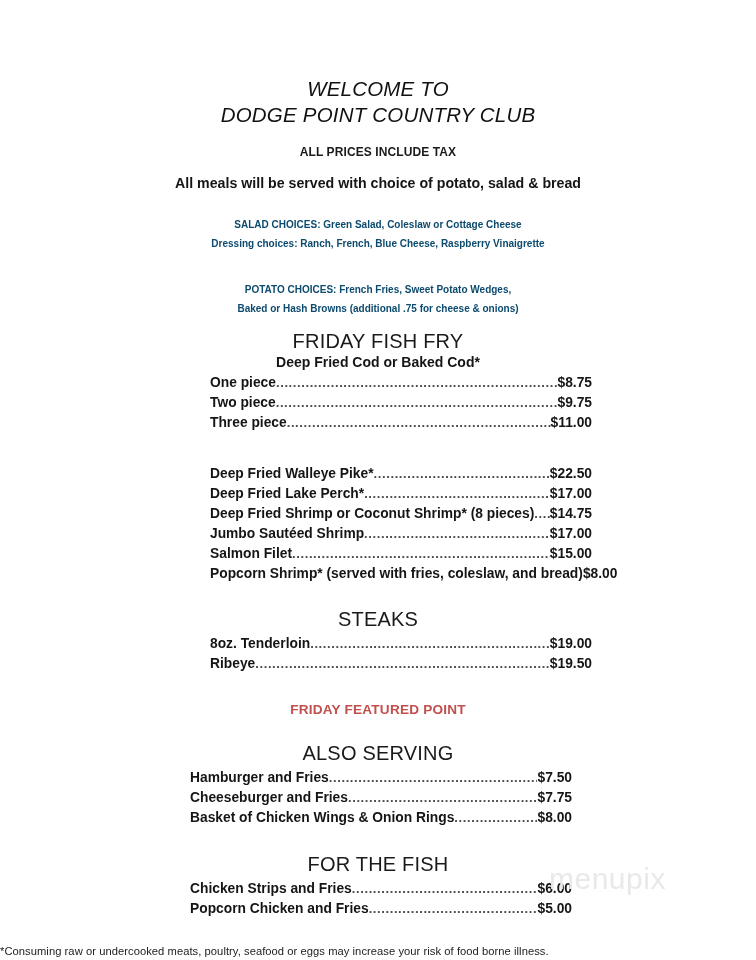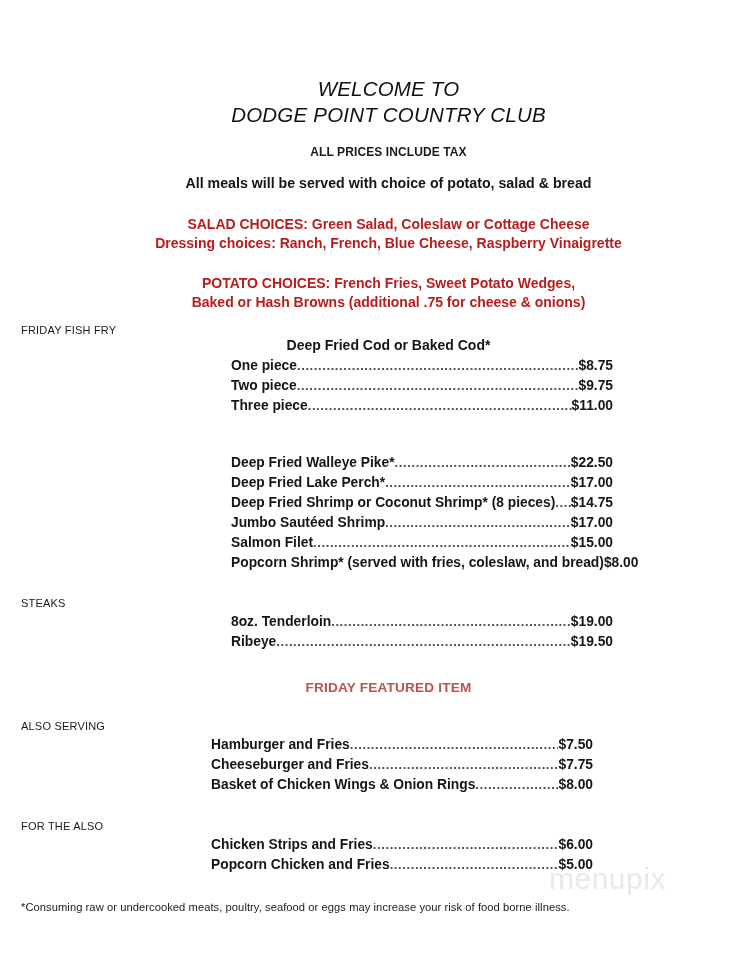--- a/index.html
+++ b/index.html
@@ -12,21 +12,20 @@
     font-family: "Liberation Sans", sans-serif;
     color: #1a1a1a;
   }
   .page {
     position: relative;
     width: 756px;
     height: 960px;
     background: #ffffff;
     overflow: hidden;
     box-sizing: border-box;
-    padding-left: 21px;
   }
 
   
   .welcome-block {
     text-align: center;
     padding-top: 76px;
   }
   .welcome-line {
     font-style: italic;
     font-size: 20.5px;
@@ -46,46 +45,46 @@
     text-align: center;
     margin-top: 16px;
     font-size: 14.2px;
     font-weight: bold;
     color: #151515;
   }
 
   
   .choice-block {
     text-align: center;
-    font-size: 14px;
-    font-weight: bold;
-    color: #b91c1c;
+    font-size: 10px;
+    font-weight: bold;
+    color: #0c4a6e;
     line-height: 19px;
   }
   .choice-block.salad { margin-top: 24px; }
-  .choice-block.potato { margin-top: 21px; }
+  .choice-block.potato { margin-top: 27px; }
 
   
   .section { margin-top: 0; }
   .section-title {
-    text-align: left;
-    font-size: 11px;
+    text-align: center;
+    font-size: 20px;
     letter-spacing: 0.2px;
     color: #1a1a1a;
   }
   .section-subtitle {
     text-align: center;
     font-size: 14px;
     font-weight: bold;
     color: #151515;
     margin-top: 1px;
   }
 
   .items {
-    margin: 14px auto;
+    margin: 8px auto;
     padding: 0;
     list-style: none;
   }
   .items.fish   { width: 382px; margin-left: 210px; margin-top: 3px; }
   .items.steaks { width: 382px; margin-left: 210px; margin-top: 3px; }
   .items.also   { width: 382px; margin-left: 190px; margin-top: 3px; }
   .items.kids   { width: 382px; margin-left: 190px; margin-top: 3px; }
 
   .item {
     display: flex;
@@ -241,21 +240,21 @@
         </li>
         <li class="item">
           <span class="item-name">Ribeye</span>
           <span class="item-dots">............................................................................................................................</span>
           <span class="item-price">$19.50</span>
         </li>
       </ul>
   </div>
 
   <div class="featured">
-    <div class="featured-title">FRIDAY FEATURED ITEM</div>
+    <div class="featured-title">FRIDAY FEATURED POINT</div>
   </div>
 
   <div class="section section-gap-also">
     <div class="section-title">ALSO SERVING</div>
     <ul class="items also" id="also-list">
         <li class="item">
           <span class="item-name">Hamburger and Fries</span>
           <span class="item-dots">............................................................................................................................</span>
           <span class="item-price">$7.50</span>
         </li>
@@ -266,21 +265,21 @@
         </li>
         <li class="item">
           <span class="item-name">Basket of Chicken Wings &amp; Onion Rings</span>
           <span class="item-dots">............................................................................................................................</span>
           <span class="item-price">$8.00</span>
         </li>
       </ul>
   </div>
 
   <div class="section section-gap-kids">
-    <div class="section-title">FOR THE ALSO</div>
+    <div class="section-title">FOR THE FISH</div>
     <ul class="items kids" id="kids-list">
         <li class="item">
           <span class="item-name">Chicken Strips and Fries</span>
           <span class="item-dots">............................................................................................................................</span>
           <span class="item-price">$6.00</span>
         </li>
         <li class="item">
           <span class="item-name">Popcorn Chicken and Fries</span>
           <span class="item-dots">............................................................................................................................</span>
           <span class="item-price">$5.00</span>

